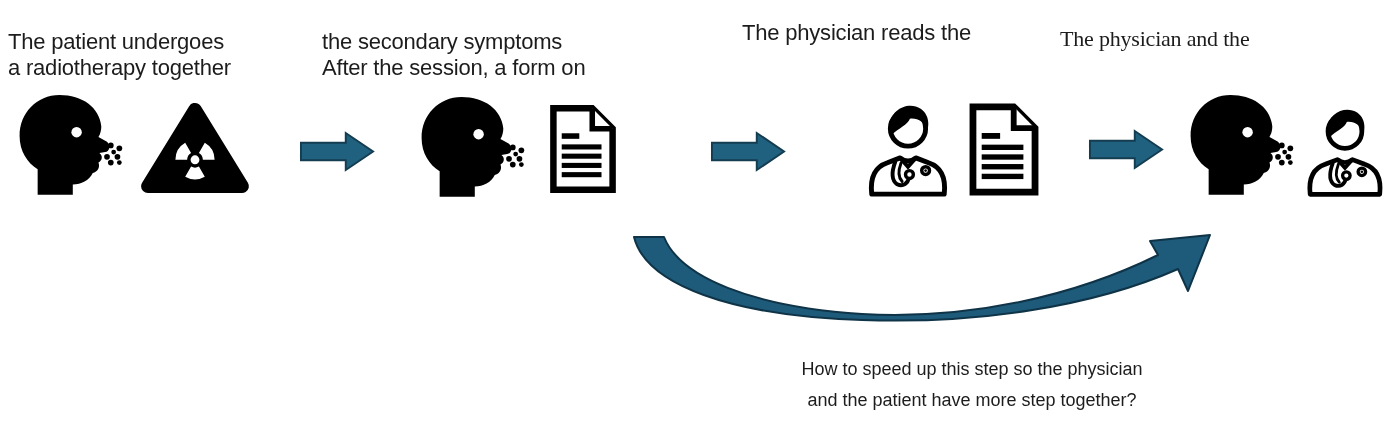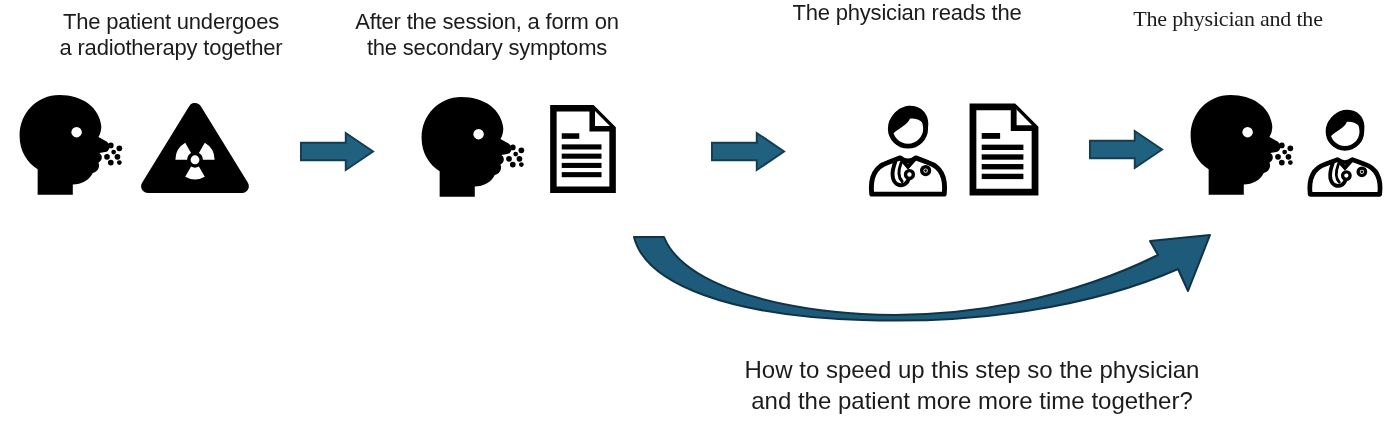--- a/index.html
+++ b/index.html
@@ -16,33 +16,33 @@
     position:relative;
     width:1396px;height:424px;
     background:var(--bg);
     overflow:hidden;
     font-family:"Liberation Sans", sans-serif;
     color:var(--text);
   }
   .step{position:absolute;inset:0;pointer-events:none;}
   .step-label{
     position:absolute;
-    text-align:center;
     font-size:22px;
     line-height:26px;
     letter-spacing:-0.2px;
     color:var(--text);
+    margin-top:20px;
   }
   .step-label span{display:block;}
   .abs{position:absolute;}
   .annotation{
     position:absolute;
     left:652px;top:354px;width:640px;
     text-align:center;
-    font-size:24px;
+    font-size:18px;
     line-height:31px;
     color:var(--text);
   }
   .annotation span{display:block;}
   svg{display:block;}
   .hidden-defs{position:absolute;width:0;height:0;overflow:hidden;}
 </style>
 </head>
 <body>
 
@@ -114,22 +114,22 @@
         <use href="#sym-radiation"></use>
       </svg>
   </div>
 
   <svg class="abs" style="left:299px;top:130px;" width="76" height="43">
       <use href="#sym-arrow"></use>
     </svg>
 
   <div class="step">
     <div class="step-label" style="left:322px;top:9px;width:330px;">
+      <span>the secondary symptoms</span>
       <span>After the session, a form on</span>
-      <span>the secondary symptoms</span>
     </div>
     <svg class="abs" style="left:414px;top:94px;" width="114" height="105">
         <use href="#sym-head"></use>
       </svg>
     <svg class="abs" style="left:546px;top:102px;" width="74" height="94">
         <use href="#sym-doc"></use>
       </svg>
   </div>
 
   <svg class="abs" style="left:710px;top:130px;" width="76" height="43">
@@ -168,16 +168,16 @@
     <path fill="var(--swoosh-fill)" stroke="var(--swoosh-stroke)" stroke-width="2" stroke-linejoin="round" d="M12 6 L42 6
          C58 46 130 76 240 83
          C350 89 455 64 536 24
          L528 10 L588 4 L566 60 L556 38
          C470 76 355 93 240 89
          C110 85 24 54 12 6 Z"></path>
   </svg>
 
   <div class="annotation">
     <span>How to speed up this step so the physician</span>
-    <span>and the patient more more time together?</span>
+    <span>and the patient have more step together?</span>
   </div>
 
 </div>
 
 </body></html>

